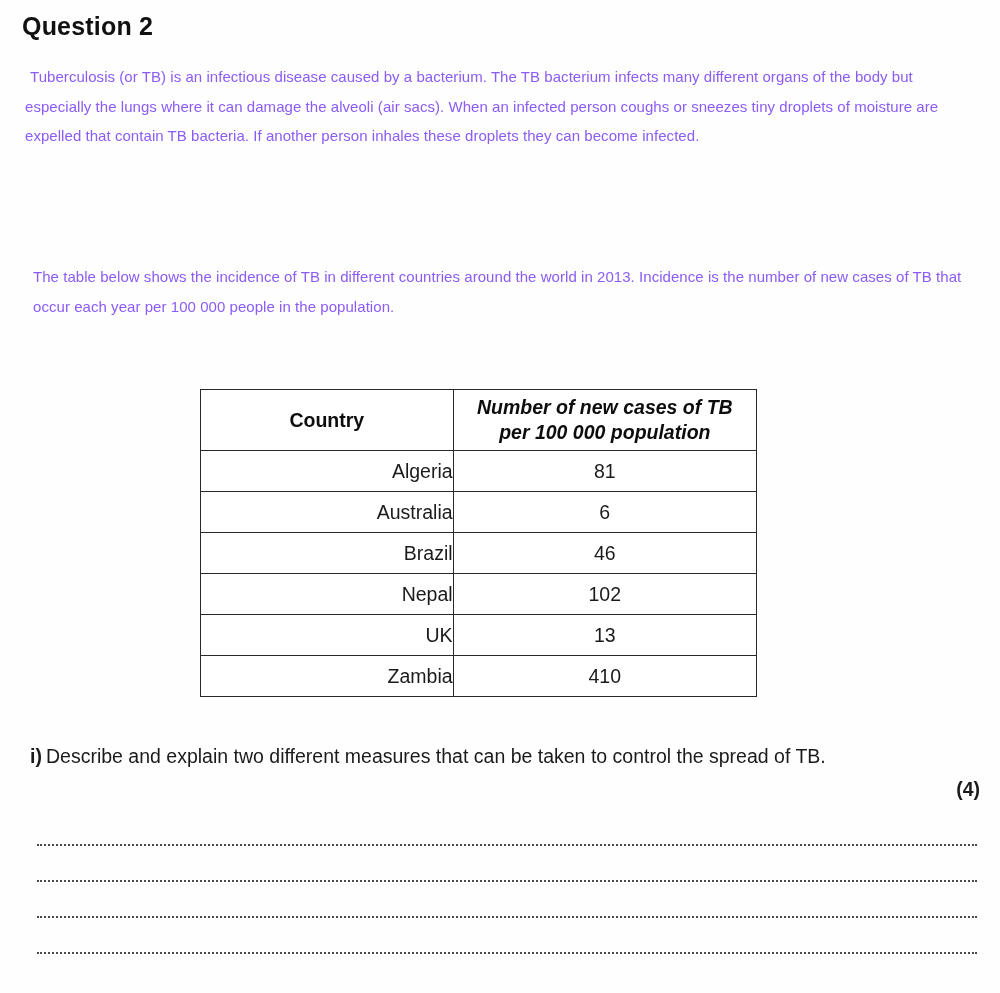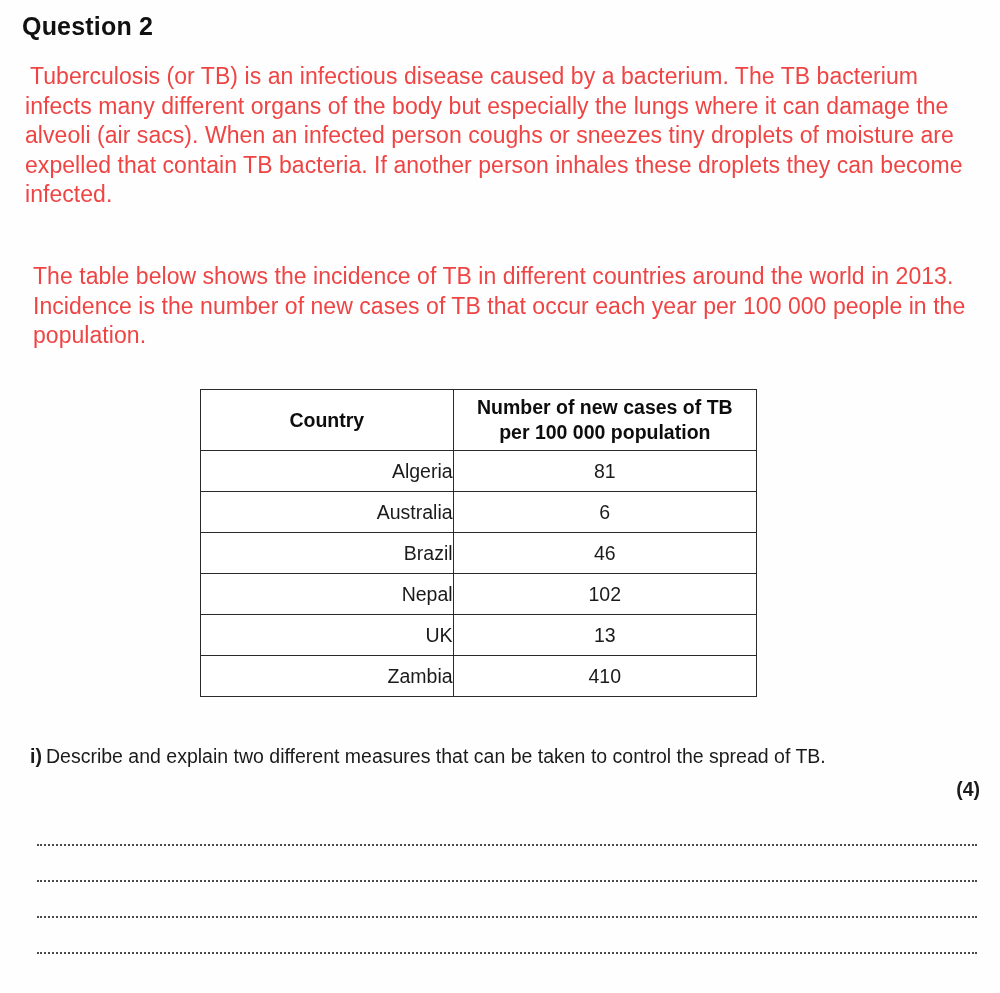--- a/index.html
+++ b/index.html
@@ -30,23 +30,23 @@
     top: 12px;
     font-size: 25px;
     font-weight: bold;
     letter-spacing: 0.2px;
     color: #111111;
   }
 
   
   .para {
     position: absolute;
-    font-size: 23px;
+    font-size: 15px;
     line-height: 29.5px;
-    color: #ef4444;
+    color: #8b5cf6;
     letter-spacing: 0.05px;
   }
   .para-1 {
     left: 25px;
     top: 62px;
     width: 955px;
     text-indent: 5px;
   }
   .para-2 {
     left: 33px;
@@ -74,21 +74,21 @@
   .hdr-cell {
     height: 60px;
     text-align: center;
     font-size: 19.5px;
     font-weight: bold;
     line-height: 25px;
     color: #0d0d0d;
     vertical-align: middle;
     padding: 0 6px;
   }
-  .hdr-cell .hdr-line { display: block; }
+  .hdr-cell .hdr-line { display: block; font-style: italic; }
 
   .cell-country {
     height: 40px;
     text-align: right;
     padding-left: 12px;
     font-size: 19.5px;
     color: #1b1b1b;
     vertical-align: middle;
   }
   .cell-value {

